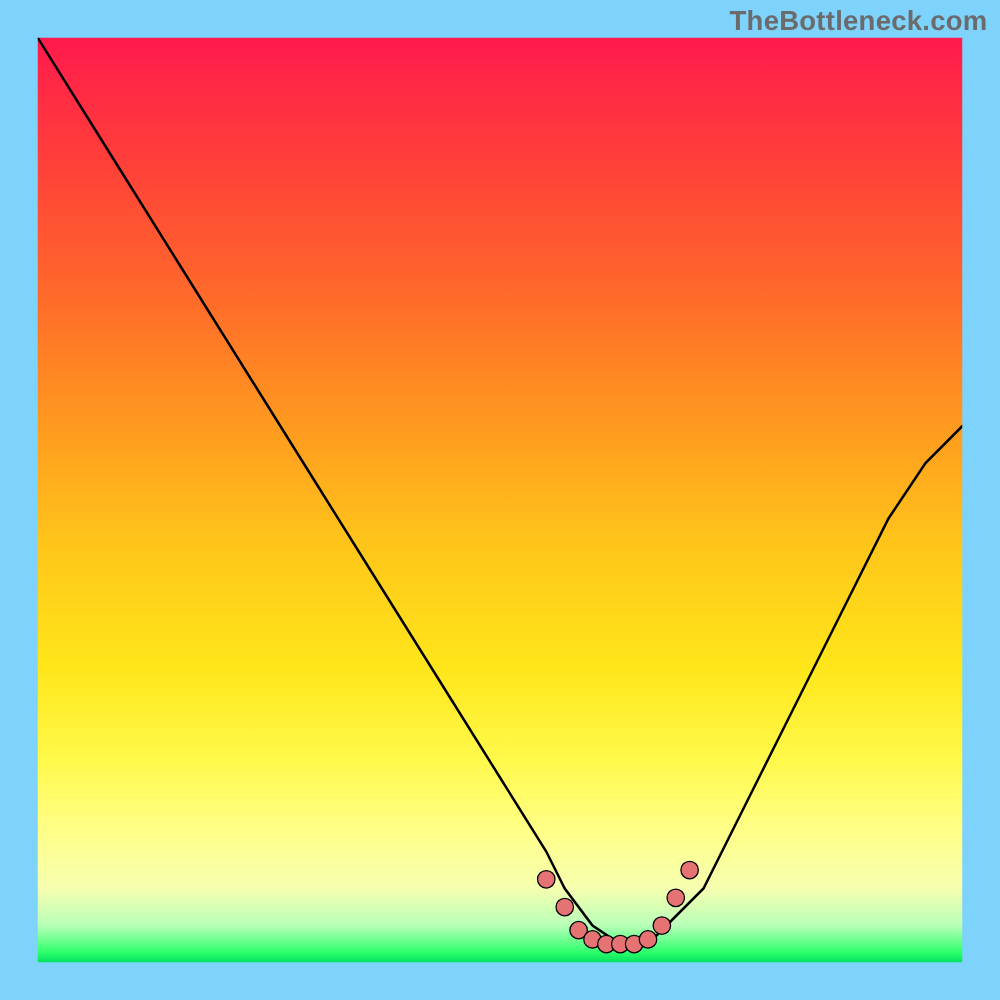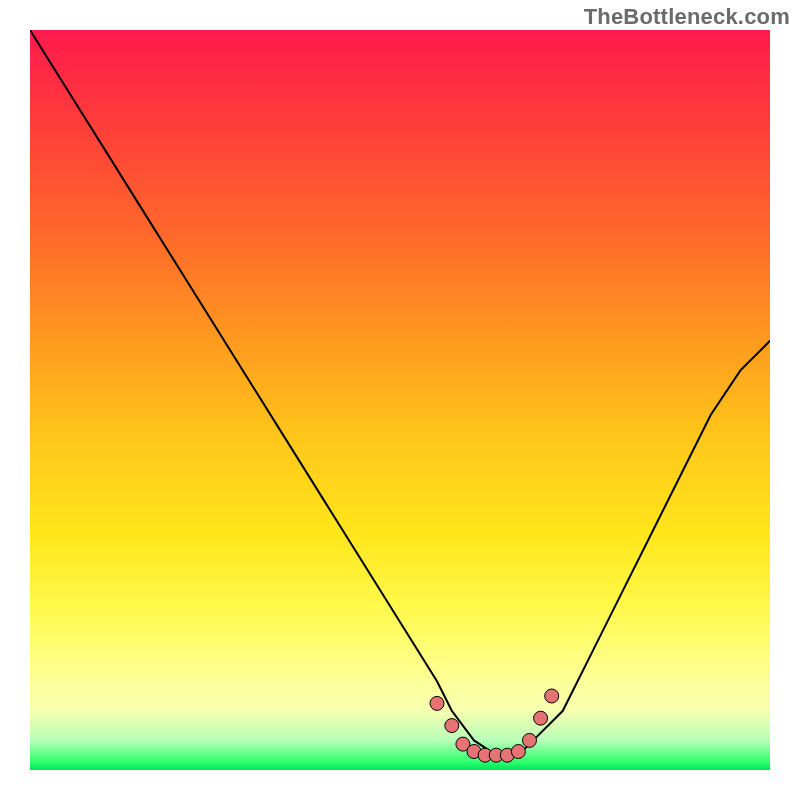--- a/index.html
+++ b/index.html
@@ -9,21 +9,21 @@
     height: 800px;
     background: #000000;
     overflow: hidden;
   }
   .frame {
     position: absolute;
     left: 0;
     top: 0;
     width: 800px;
     height: 800px;
-    background: #ffffff;
+    background: #7dd3fc;
     text-align: right;
   }
   .plot {
     position: absolute;
     left: 30px;
     top: 30px;
     width: 740px;
     height: 740px;
     overflow: hidden;
   }

